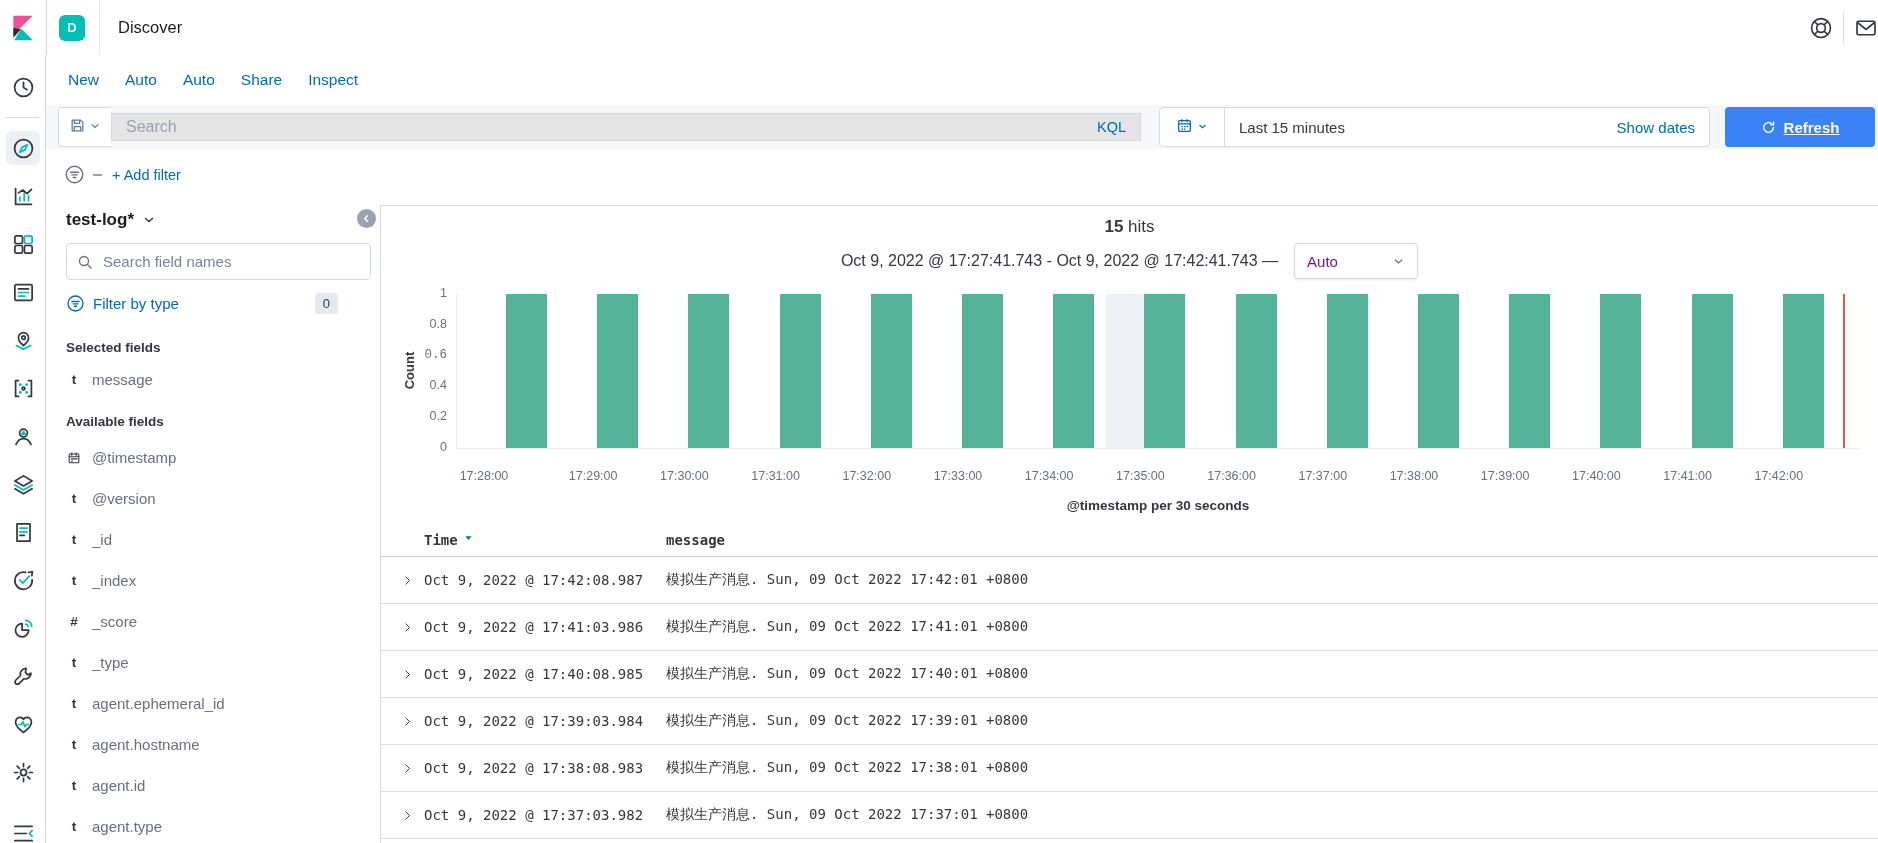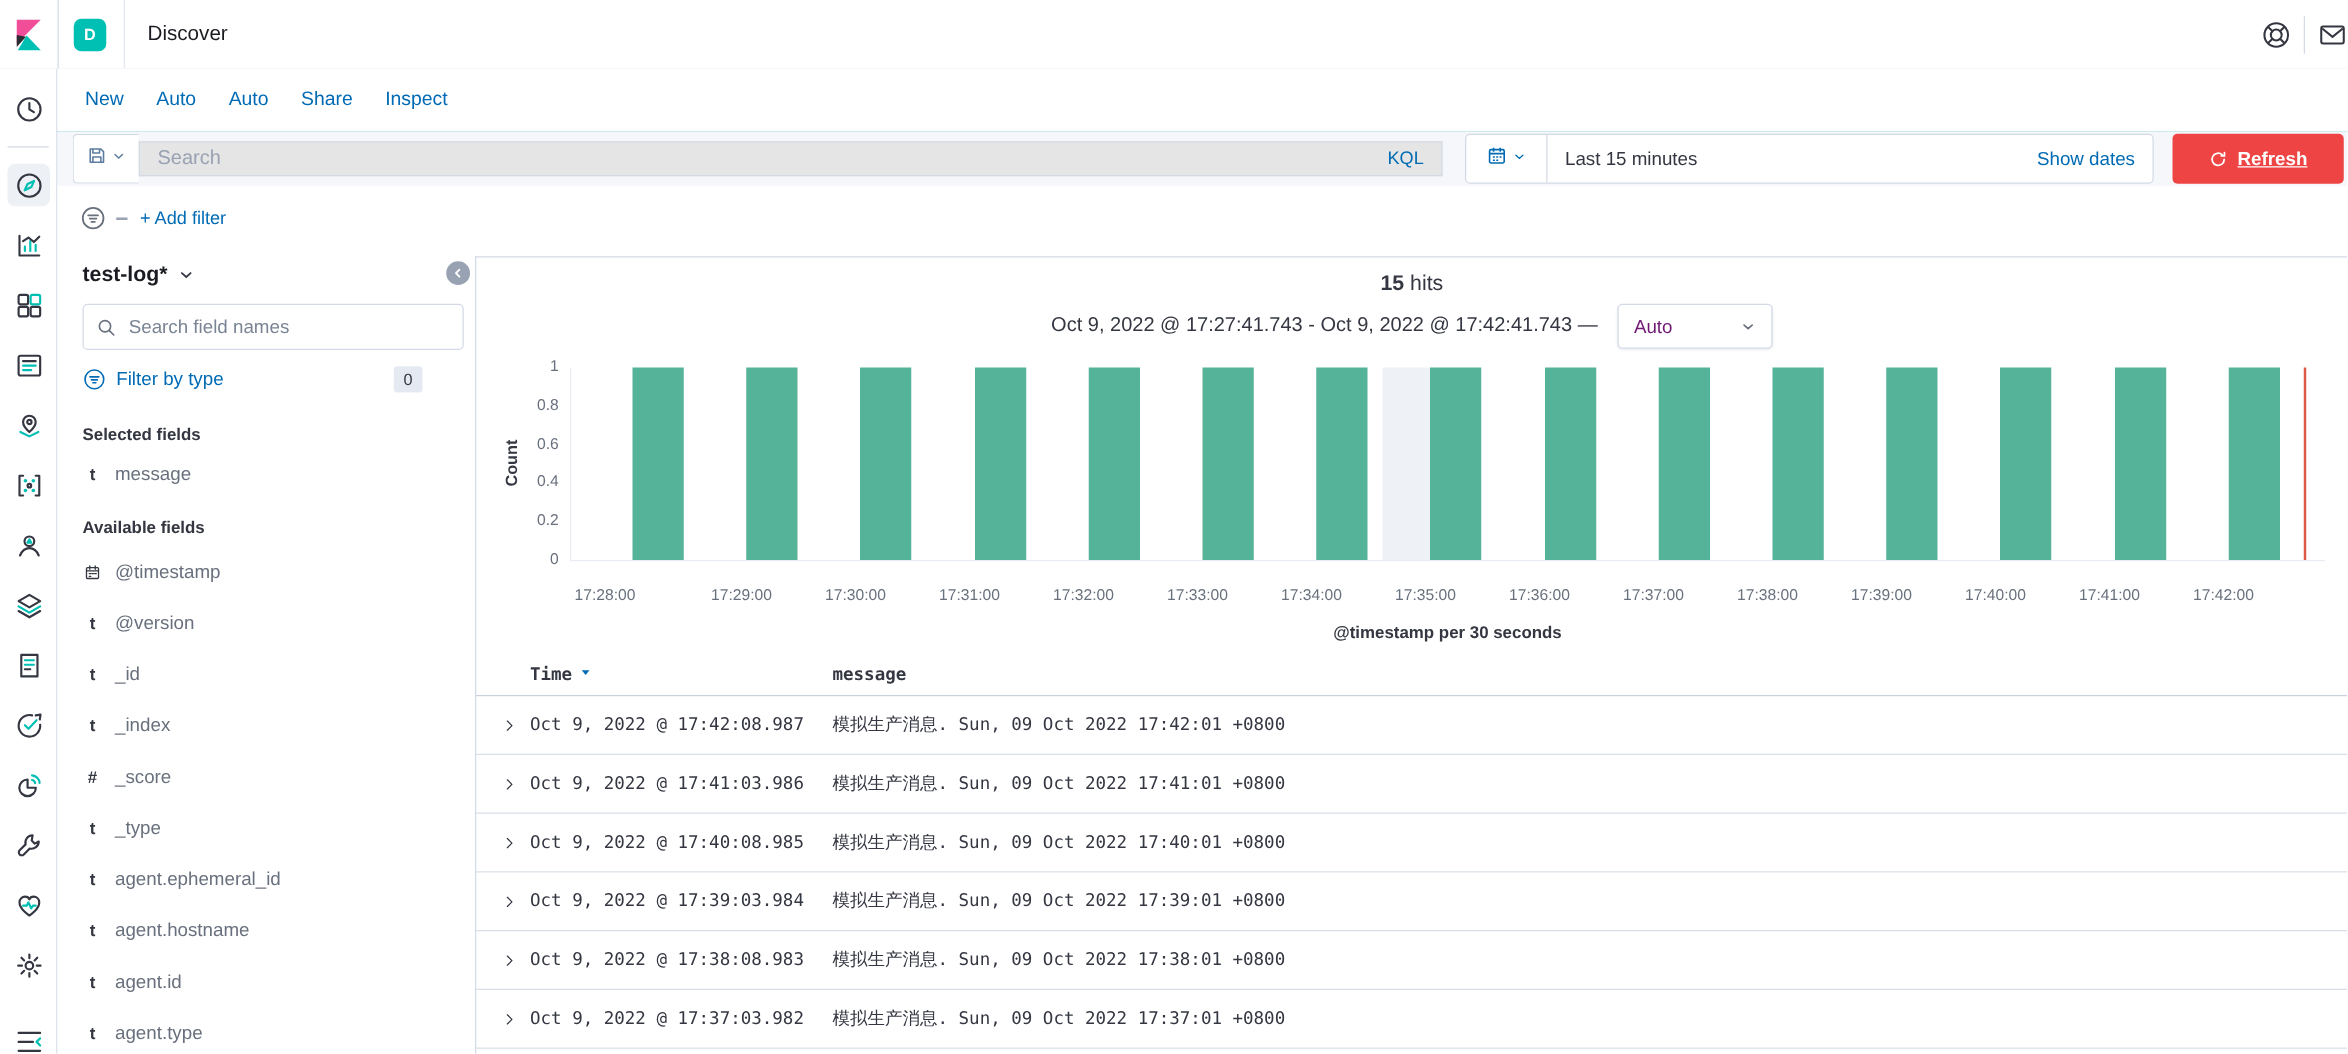--- a/index.html
+++ b/index.html
@@ -34,21 +34,21 @@
   .query-row{position:absolute;top:105px;left:46px;right:0;height:44px;background:#F5F7FA;display:flex;align-items:center;padding:0 3px 0 12px;box-sizing:border-box;}
   .save-btn{width:53px;height:40px;background:#fff;border:1px solid #D3DAE6;border-right:none;border-radius:4px 0 0 4px;display:flex;align-items:center;justify-content:center;gap:3px;color:#5E7CA0;box-sizing:border-box;}
   .search-input{flex:1;height:28px;background:#e5e5e5;border:1px solid #D3DAE6;display:flex;align-items:center;box-sizing:border-box;}
   .search-input input{border:none;outline:none;flex:1;font-size:16px;padding-left:14px;color:#343741;font-family:"Liberation Sans",sans-serif;background:transparent;}
   .search-input input::placeholder{color:#98A2B3;}
   .kql{color:#006BB4;font-size:14.5px;padding-right:14px;}
   .datepicker{margin-left:18px;width:551px;height:40px;background:#fff;border:1px solid #D3DAE6;border-radius:4px;display:flex;align-items:center;box-sizing:border-box;flex:0 0 auto;}
   .dp-cal{width:64px;height:100%;border-right:1px solid #D3DAE6;display:flex;align-items:center;justify-content:center;gap:4px;color:#006BB4;}
   .dp-range{padding-left:14px;font-size:15px;color:#343741;}
   .dp-show{margin-left:auto;padding-right:14px;color:#006BB4;font-size:15px;}
-  .refresh-btn{margin-left:15px;width:137px;height:40px;background:#ef4444;border-radius:4px;color:#fff;display:flex;align-items:center;justify-content:center;gap:8px;font-size:15px;font-weight:bold;flex:0 0 auto;}
+  .refresh-btn{margin-left:15px;width:150px;height:40px;background:#3b82f6;border-radius:4px;color:#fff;display:flex;align-items:center;justify-content:center;gap:8px;font-size:15px;font-weight:bold;flex:0 0 auto;}
   .refresh-btn span{text-decoration:underline;}
 
   
   .filter-row{position:absolute;top:149px;left:46px;right:0;height:51px;display:flex;align-items:center;padding-left:18px;background:#fff;}
   .filter-circle{color:#69707D;display:flex;}
   .filter-dash{width:9px;height:2px;background:#98A2B3;margin:0 10px 0 8px;}
   .add-filter{color:#006BB4;font-size:14.5px;}
 
   
   .sidebar{position:absolute;left:46px;top:200px;width:334px;bottom:0;background:#fff;padding-left:20px;box-sizing:border-box;overflow:hidden;}
@@ -491,21 +491,21 @@
           <div class="bar" style="left: 1052.2px; height: 154px; background: rgb(84, 179, 153);"></div>
           <div class="bar" style="left: 1143.4px; height: 154px; background: rgb(84, 179, 153);"></div>
           <div class="bar" style="left: 1234.6px; height: 154px; background: rgb(84, 179, 153);"></div>
           <div class="bar" style="left: 1325.8px; height: 154px; background: rgb(84, 179, 153);"></div>
           <div class="time-marker" style="left: 1386px; background: rgb(221, 90, 73);"></div>
         </div>
       <div class="xaxis-title">@timestamp per 30 seconds</div>
     <div class="ytick" style="top: 161px;">0</div>
         <div class="ytick" style="top: 130.2px;">0.2</div>
         <div class="ytick" style="top: 99.4px;">0.4</div>
-        <div class="ytick" style="top: 68.6px;">0.6</div>
+        <div class="ytick" style="top: 68.6px; font-family: Liberation Mono, monospace;">0.6</div>
         <div class="ytick" style="top: 37.8px;">0.8</div>
         <div class="ytick" style="top: 7px;">1</div>
         <div class="xtick" style="left: 68px;">17:28:00</div>
         <div class="xtick" style="left: 177.2px;">17:29:00</div>
         <div class="xtick" style="left: 268.4px;">17:30:00</div>
         <div class="xtick" style="left: 359.6px;">17:31:00</div>
         <div class="xtick" style="left: 450.8px;">17:32:00</div>
         <div class="xtick" style="left: 542px;">17:33:00</div>
         <div class="xtick" style="left: 633.2px;">17:34:00</div>
         <div class="xtick" style="left: 724.4px;">17:35:00</div>

